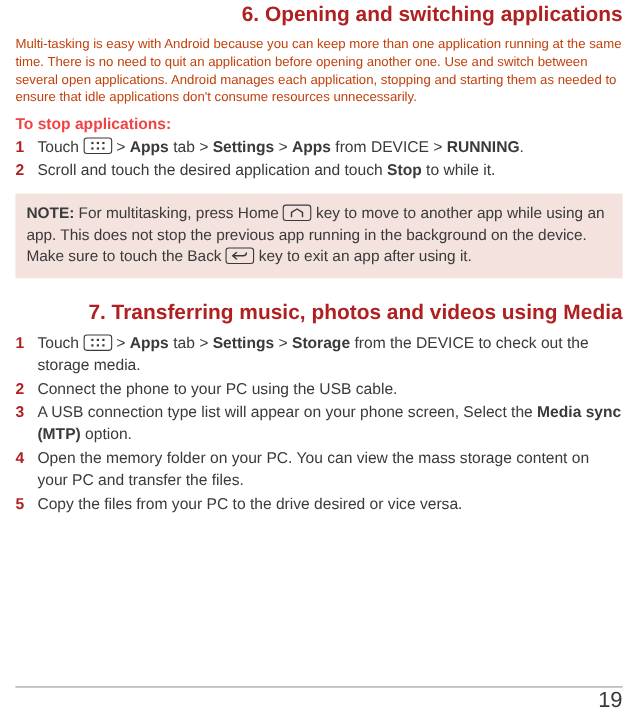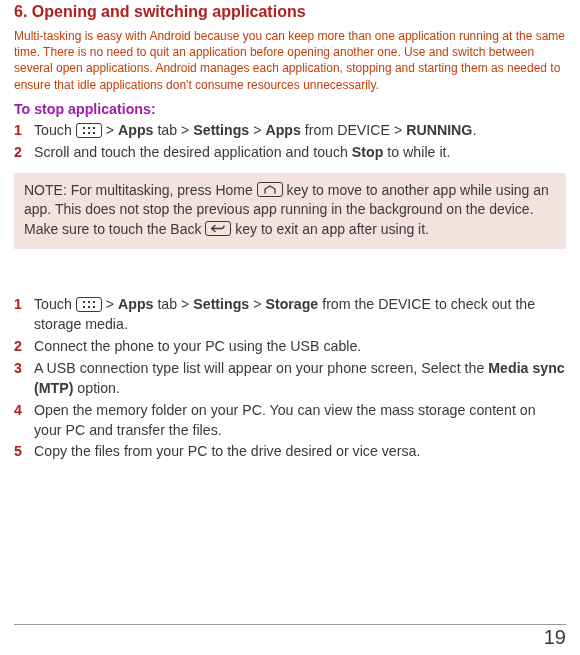--- a/index.html
+++ b/index.html
@@ -13,38 +13,39 @@
     position: relative;
   }
   .page {
     padding: 2px 14px 10px 14px;
     box-sizing: border-box;
     width: 580px;
   }
   h2.section-heading {
     color: #b02020;
     font-weight: 600;
-    font-size: 16px;
+    font-size: 19px;
     margin: 0 0 6px 0;
     line-height: 1.25;
+    text-align: right;
   }
   .heading-indent {
     padding-left: 24px;
   }
   p.body {
     margin: 0 0 8px 0;
     font-size: 12px;
     line-height: 1.35;
     color: #c2410c;
   }
   p.bold-line {
     margin: 0 0 4px 0;
     font-size: 14.2px;
     font-weight: 700;
-    color: #a21caf;
+    color: #ef4444;
   }
   ol.numlist {
     list-style: none;
     margin: 0 0 10px 0;
     padding: 0;
   }
   ol.numlist > li {
     display: flex;
     align-items: flex-start;
     font-size: 14.2px;
@@ -62,21 +63,21 @@
   }
   .b { font-weight: 700; }
   .note-box {
     background: #f3e2de;
     padding: 8px 10px 10px 10px;
     margin: 6px 0 20px 0;
     font-size: 14px;
     line-height: 1.4;
     color: #3a3a3a;
   }
-  .note-box .note-label { font-weight: 400; }
+  .note-box .note-label { font-weight: 700; }
   .icon-pill {
     display: inline-flex;
     align-items: center;
     justify-content: center;
     width: 24px;
     height: 13px;
     border: 1.2px solid #3a3a3a;
     border-radius: 3px;
     vertical-align: middle;
     position: relative;
@@ -143,21 +144,21 @@
           <path d="M2 8 L2 4 L7 1 L12 4 L12 8" fill="none" stroke="#3a3a3a" stroke-width="1.3" stroke-linejoin="round" stroke-linecap="round"></path>
         </svg>
       </span><span> key to move to another app while using an app. This does not stop the previous app running in the background on the device. Make sure to touch the Back </span><span class="icon-pill note-pill">
         <svg width="16" height="9" viewBox="0 0 16 9">
           <path d="M1.5 4.5 L5 1.5 M1.5 4.5 L5 7.5 M1.5 4.5 L11 4.5 Q14 4.5 14 2" fill="none" stroke="#3a3a3a" stroke-width="1.3" stroke-linecap="round"></path>
         </svg>
       </span><span> key to exit an app after using it.</span>
   </div>
 
   <h2 class="section-heading">
-    <br>
+    <span>7. Transferring music, photos and videos using Media</span><br>
   </h2>
 
   <ol class="numlist">
     <li>
       <span class="num">1</span>
       <span class="li-body">
         <span>Touch </span><span class="icon-pill">
             <svg width="14" height="9" viewBox="0 0 14 9">
               <g fill="#3a3a3a">
                 <rect x="1" y="1" width="2" height="2"></rect>

